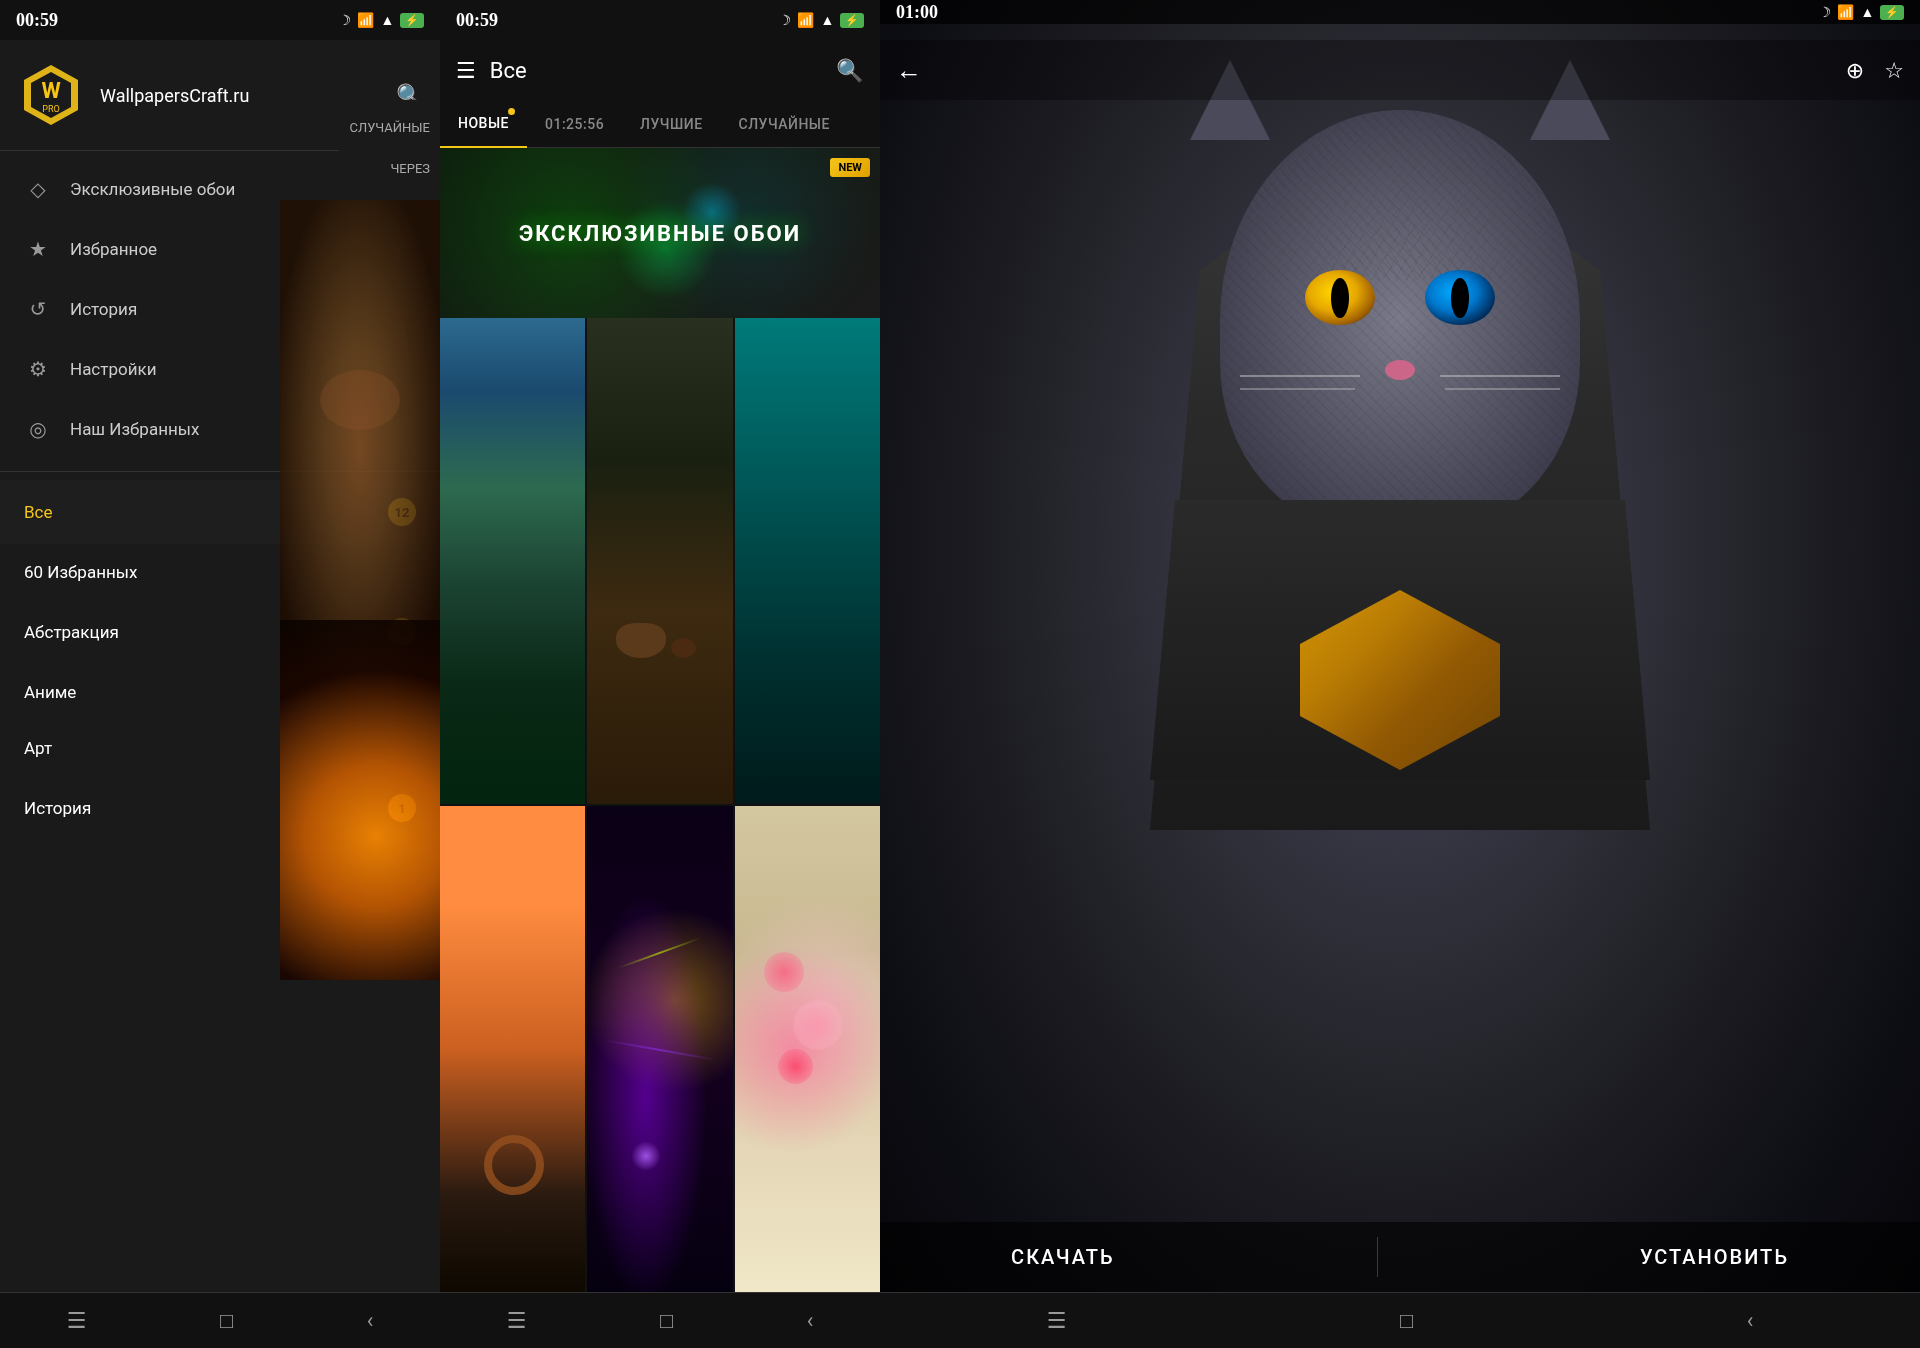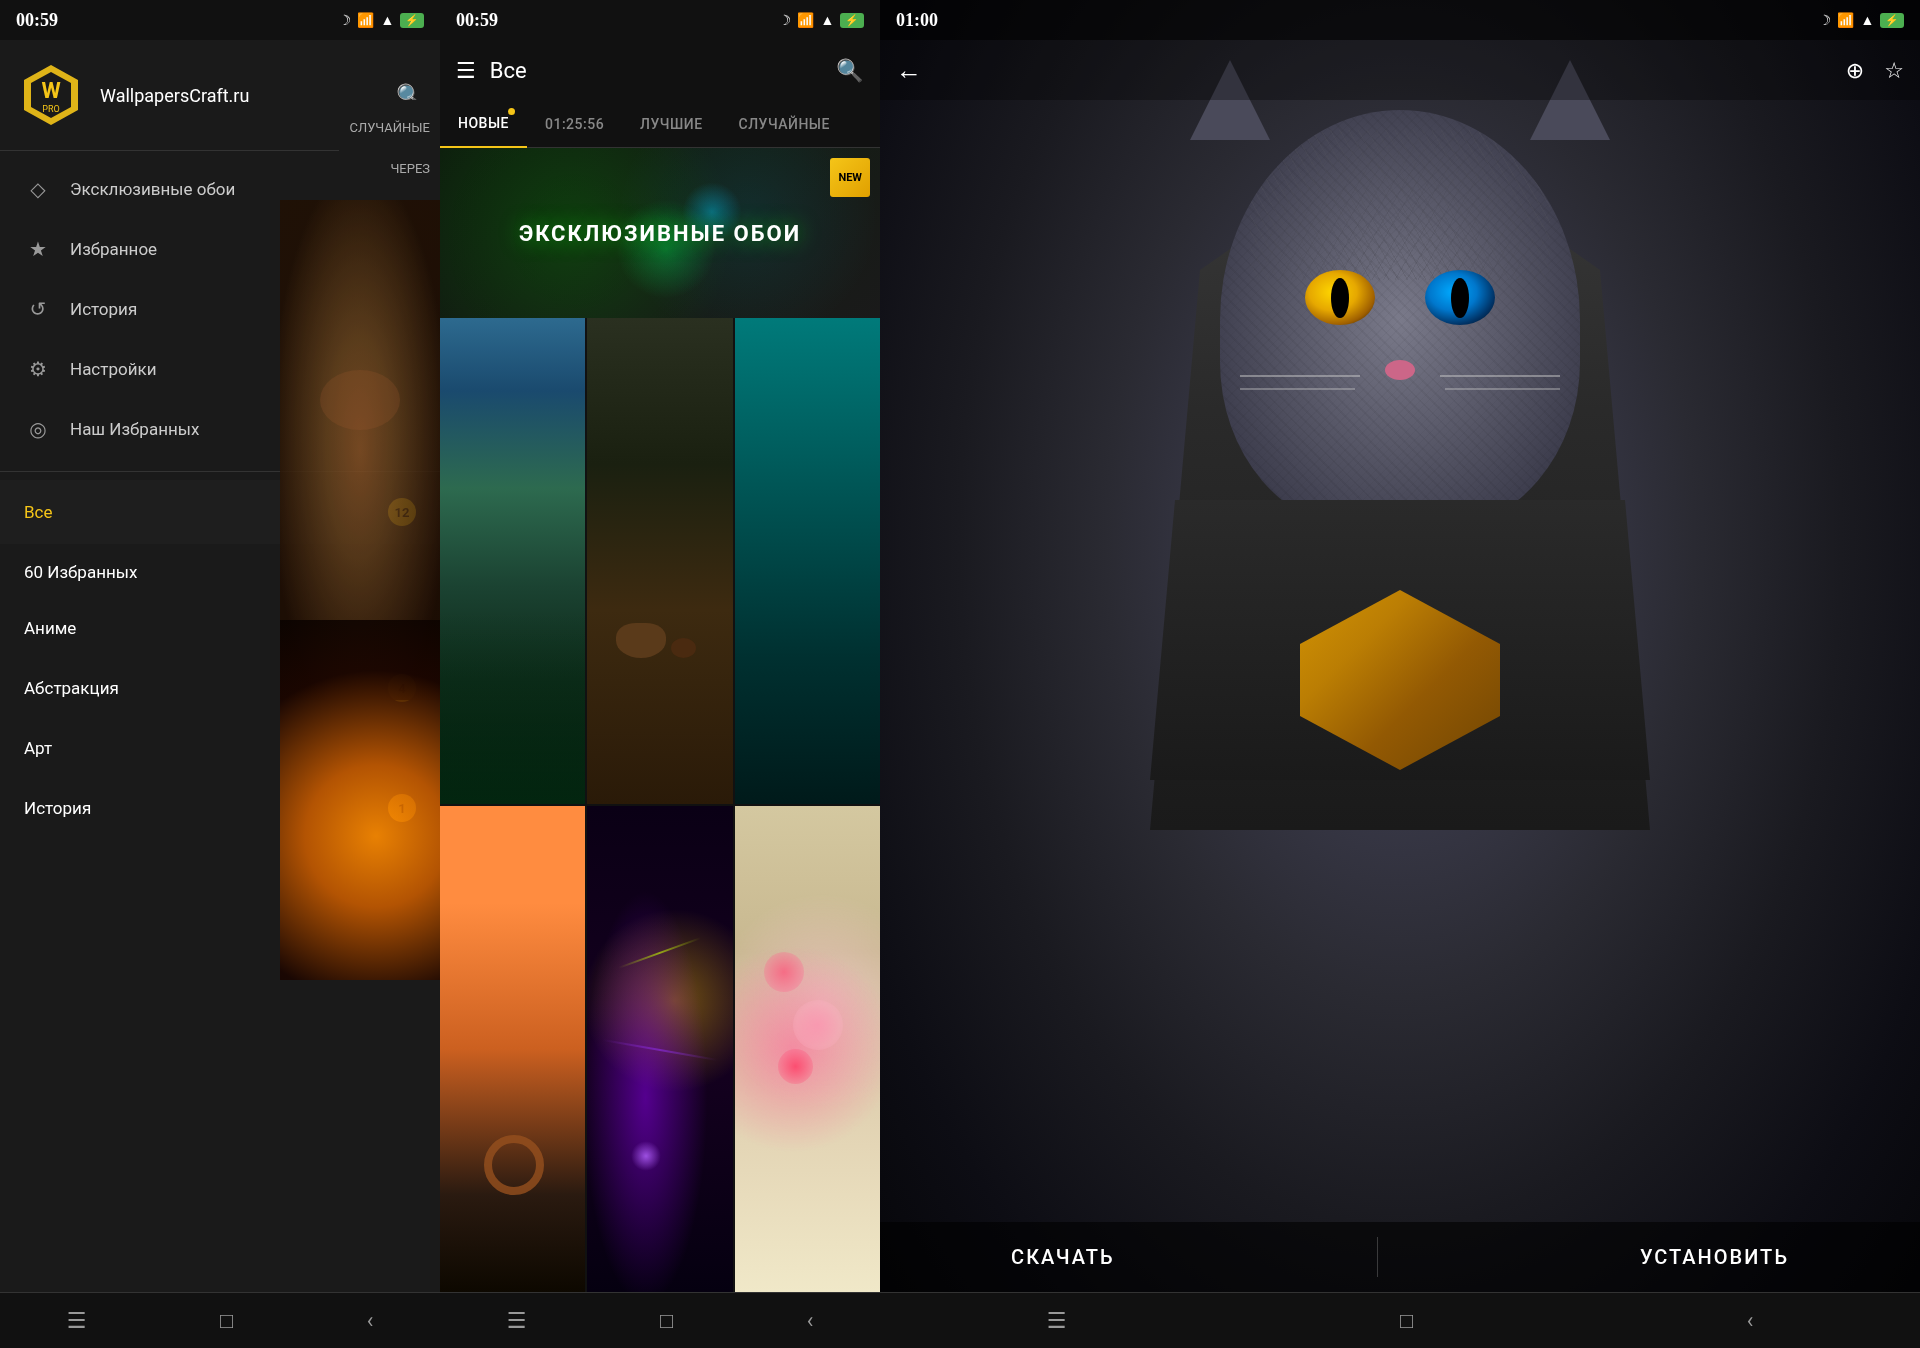--- a/index.html
+++ b/index.html
@@ -271,21 +271,21 @@
       text-shadow: 0 0 20px rgba(0,255,0,0.5);
     }
     .banner-new-badge {
       position: absolute;
       top: 10px;
       right: 10px;
       background: linear-gradient(135deg, #f5c518, #e0a000);
       color: #000;
       font-size: 11px;
       font-weight: 700;
-      padding: 13px 8px;
+      padding: 3px 8px;
       border-radius: 3px;
       z-index: 3;
     }
 
     
     .wallpaper-grid {
       display: grid;
       grid-template-columns: repeat(3, 1fr);
       gap: 2px;
       flex: 1;
@@ -305,21 +305,21 @@
       flex-direction: column;
       position: relative;
       overflow: hidden;
     }
 
     .p3-status {
       display: flex;
       justify-content: space-between;
       align-items: center;
       padding: 8px 16px;
-      height: 40px;
+      height: 24px;
       background: rgba(0,0,0,0.7);
       position: absolute;
       top: 0;
       left: 0;
       right: 0;
       z-index: 10;
     }
 
     .p3-topbar {
       display: flex;
@@ -695,25 +695,25 @@
 
   <div class="category-list">
     <div class="category-item active">
       <span class="category-label active-label">Все</span>
       <span class="badge">12</span>
     </div>
     <div class="category-item">
       <span class="category-label">60 Избранных</span>
     </div>
     <div class="category-item">
-      <span class="category-label">Аниме</span>
-    </div>
-    <div class="category-item">
       <span class="category-label">Абстракция</span>
       <span class="badge">4</span>
+    </div>
+    <div class="category-item">
+      <span class="category-label">Аниме</span>
     </div>
     <div class="category-item">
       <span class="category-label">Арт</span>
     </div>
     <div class="category-item">
       <span class="category-label">История</span>
       <span class="badge">1</span>
     </div>
   </div>
 

